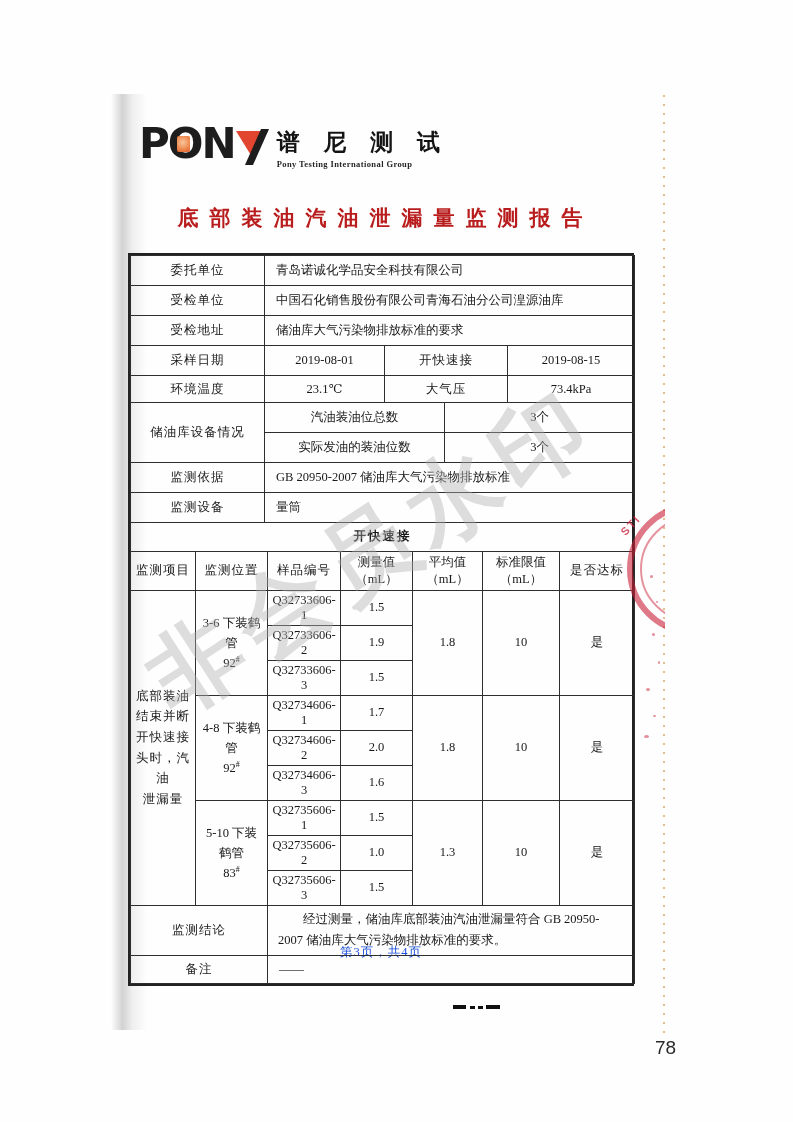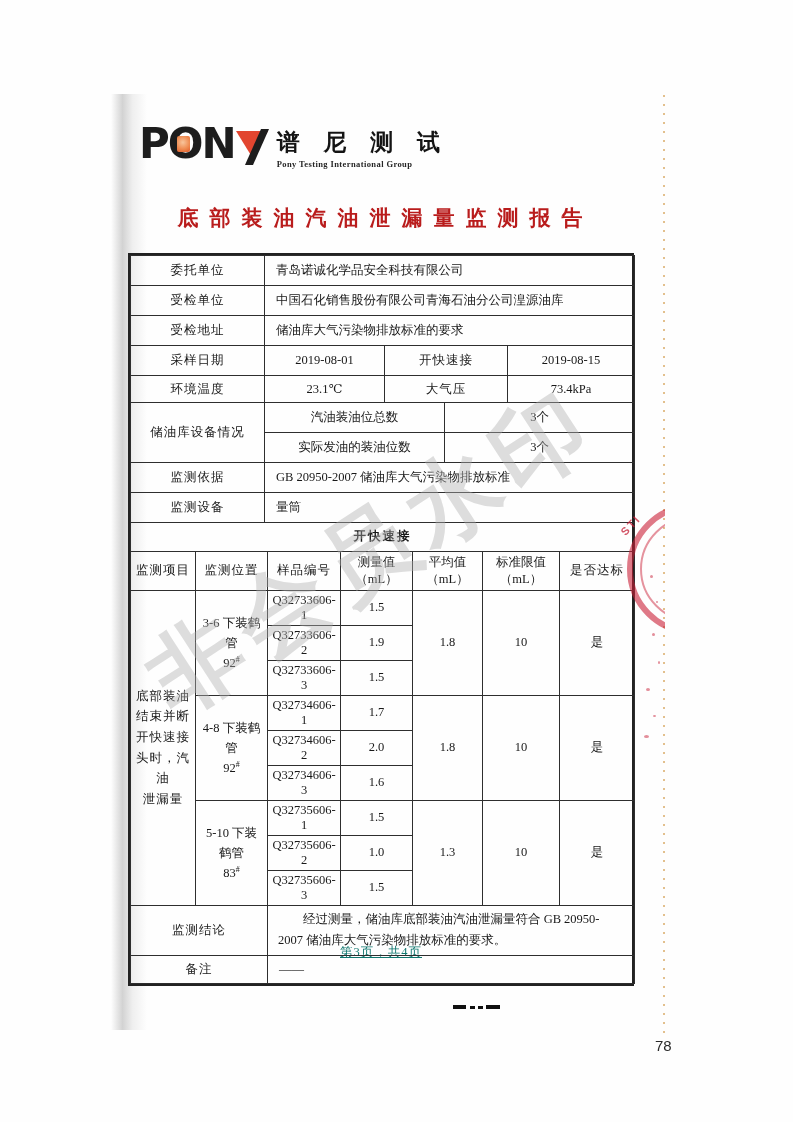--- a/index.html
+++ b/index.html
@@ -106,22 +106,22 @@
   td.val-left { text-align:left; padding-left:11px; }
   td.num { font-size:12.5px; }
   .section-title { font-weight:bold; letter-spacing:2px; }
   .item-label { white-space:pre-line; line-height:1.65; letter-spacing:1px; }
   .pos-cell { line-height:1.6; }
   .conclusion-text {
     text-align:left; text-indent:2em; line-height:1.75; padding:3px 10px 3px 10px;
   }
   sup { font-size:8px; }
   
-  .page-footer { position:absolute; left:340px; top:944px; font-size:12.5px; color:#0f766e; letter-spacing:1px;text-decoration:underline; }
-  .sheet-no { position:absolute; left:655px; top:1037px; font-size:15px; color:#2a2a2a; font-family:"Liberation Sans",sans-serif; }
+  .page-footer { position:absolute; left:340px; top:944px; font-size:12.5px; color:#1d4ed8; letter-spacing:1px; }
+  .sheet-no { position:absolute; left:655px; top:1037px; font-size:19px; color:#2a2a2a; font-family:"Liberation Sans",sans-serif; }
 </style>
 </head>
 <body>
 
 <div id="canvas">
 
   <div class="gutter-shadow"></div>
   <div class="edge-dotted-line"></div>
 
   <div class="logo-row">

